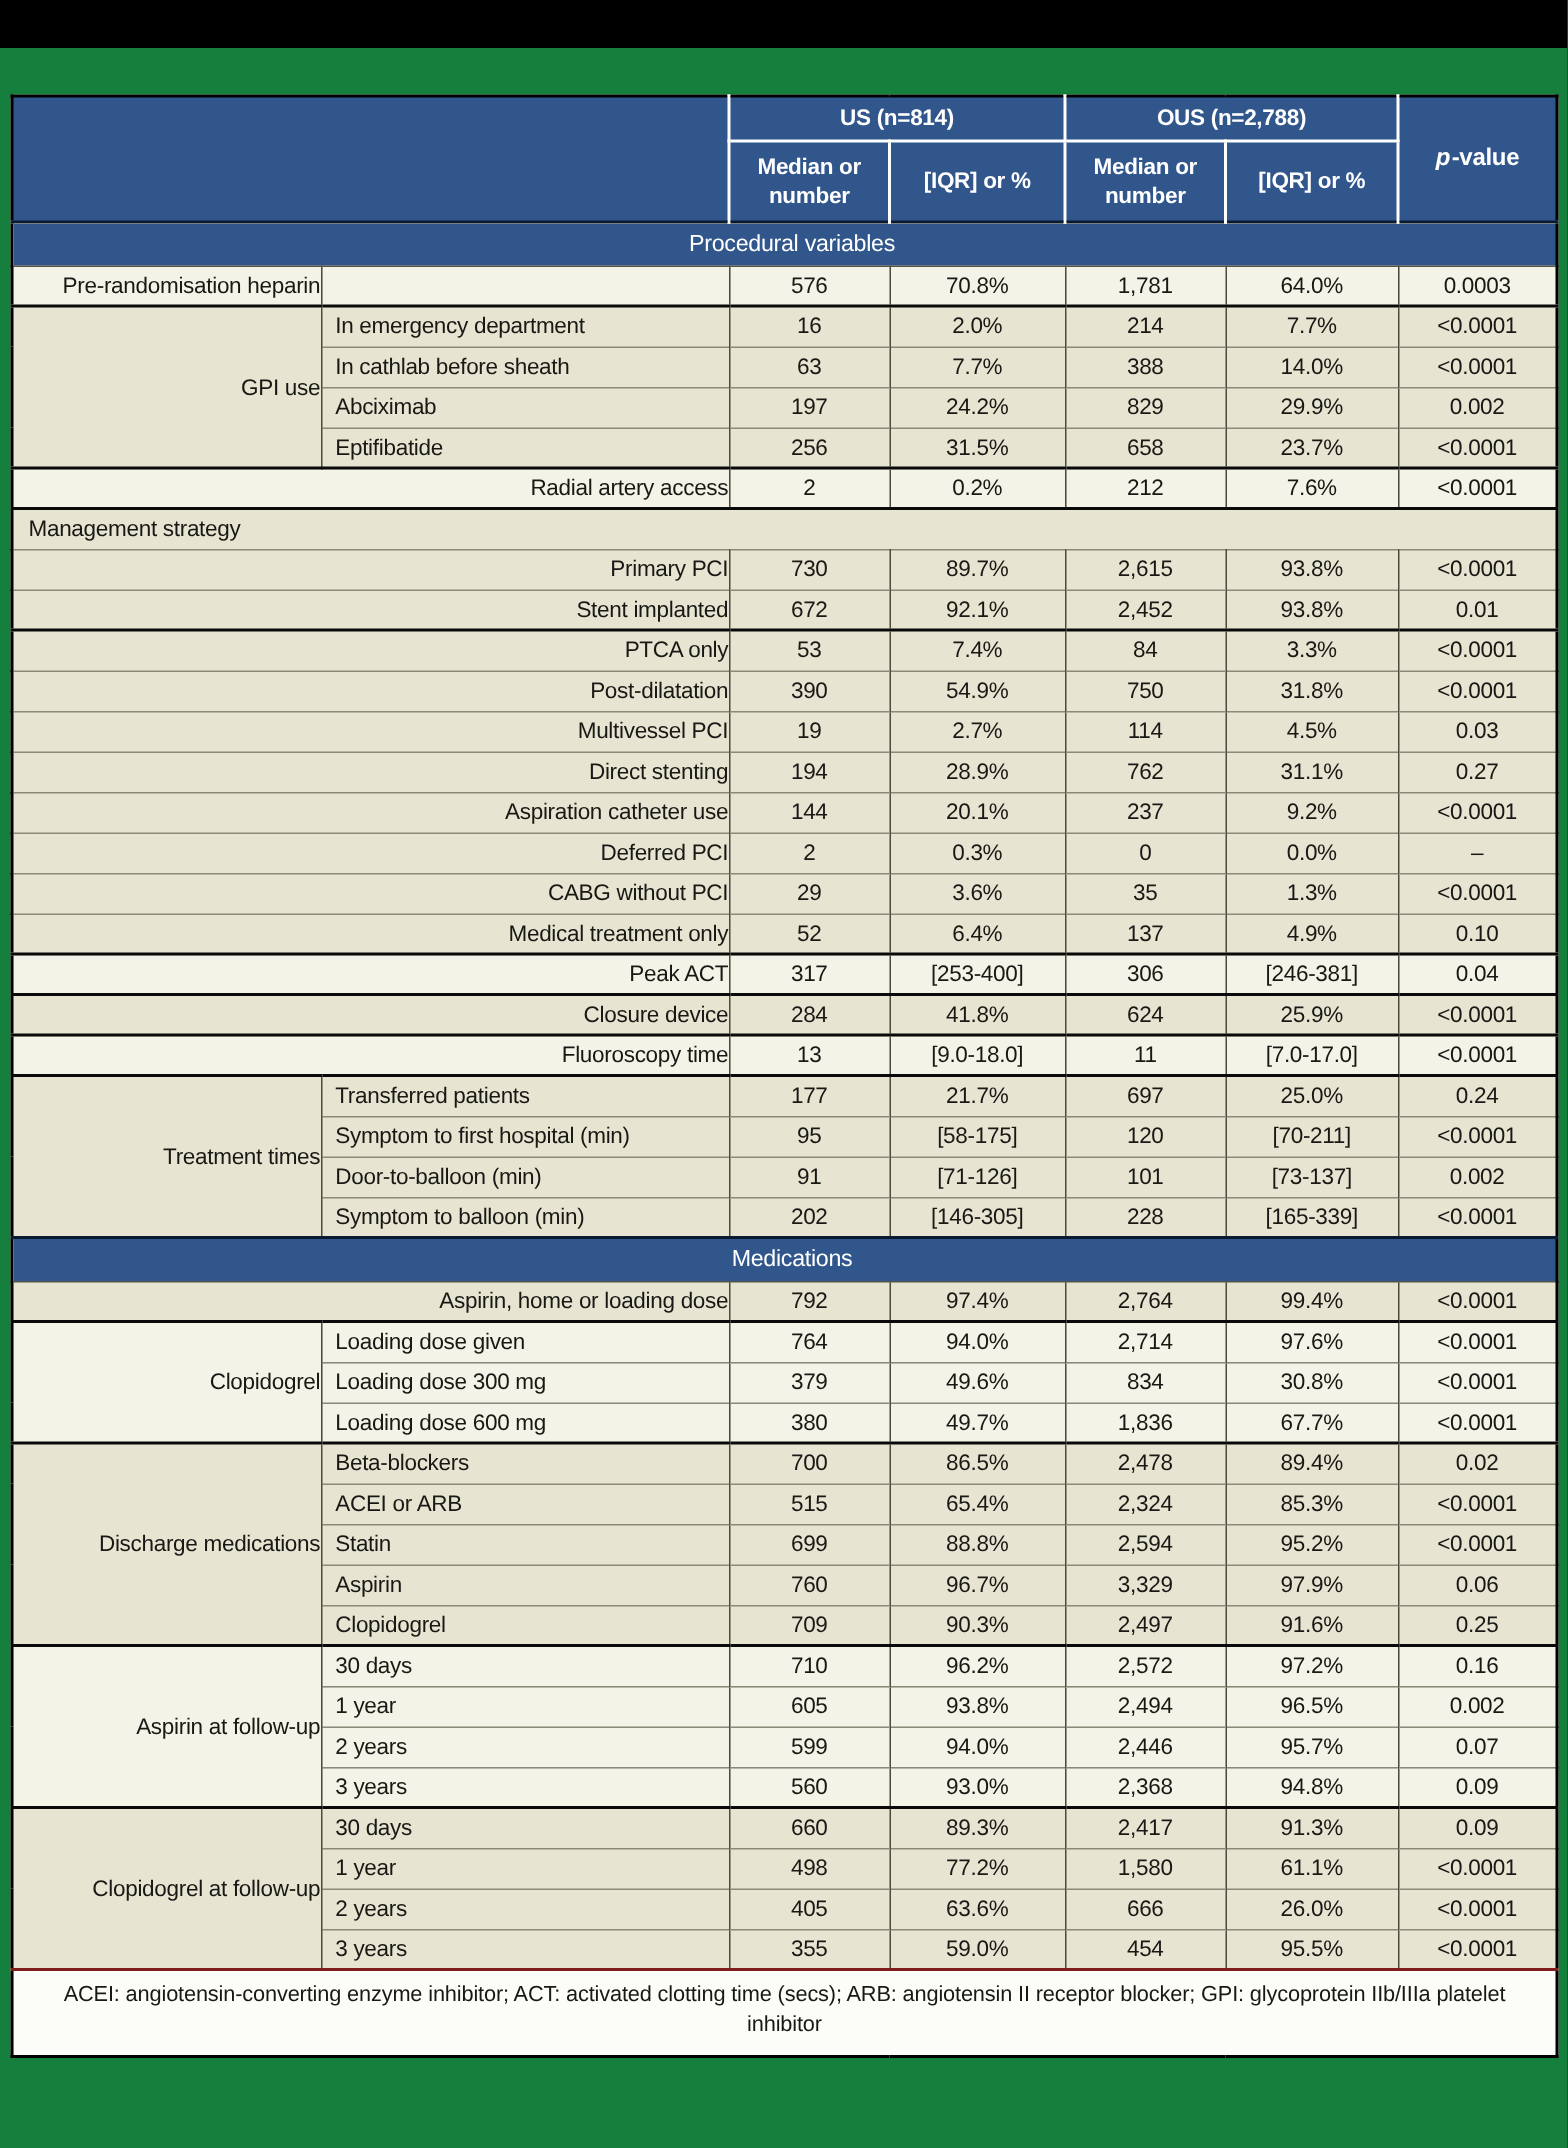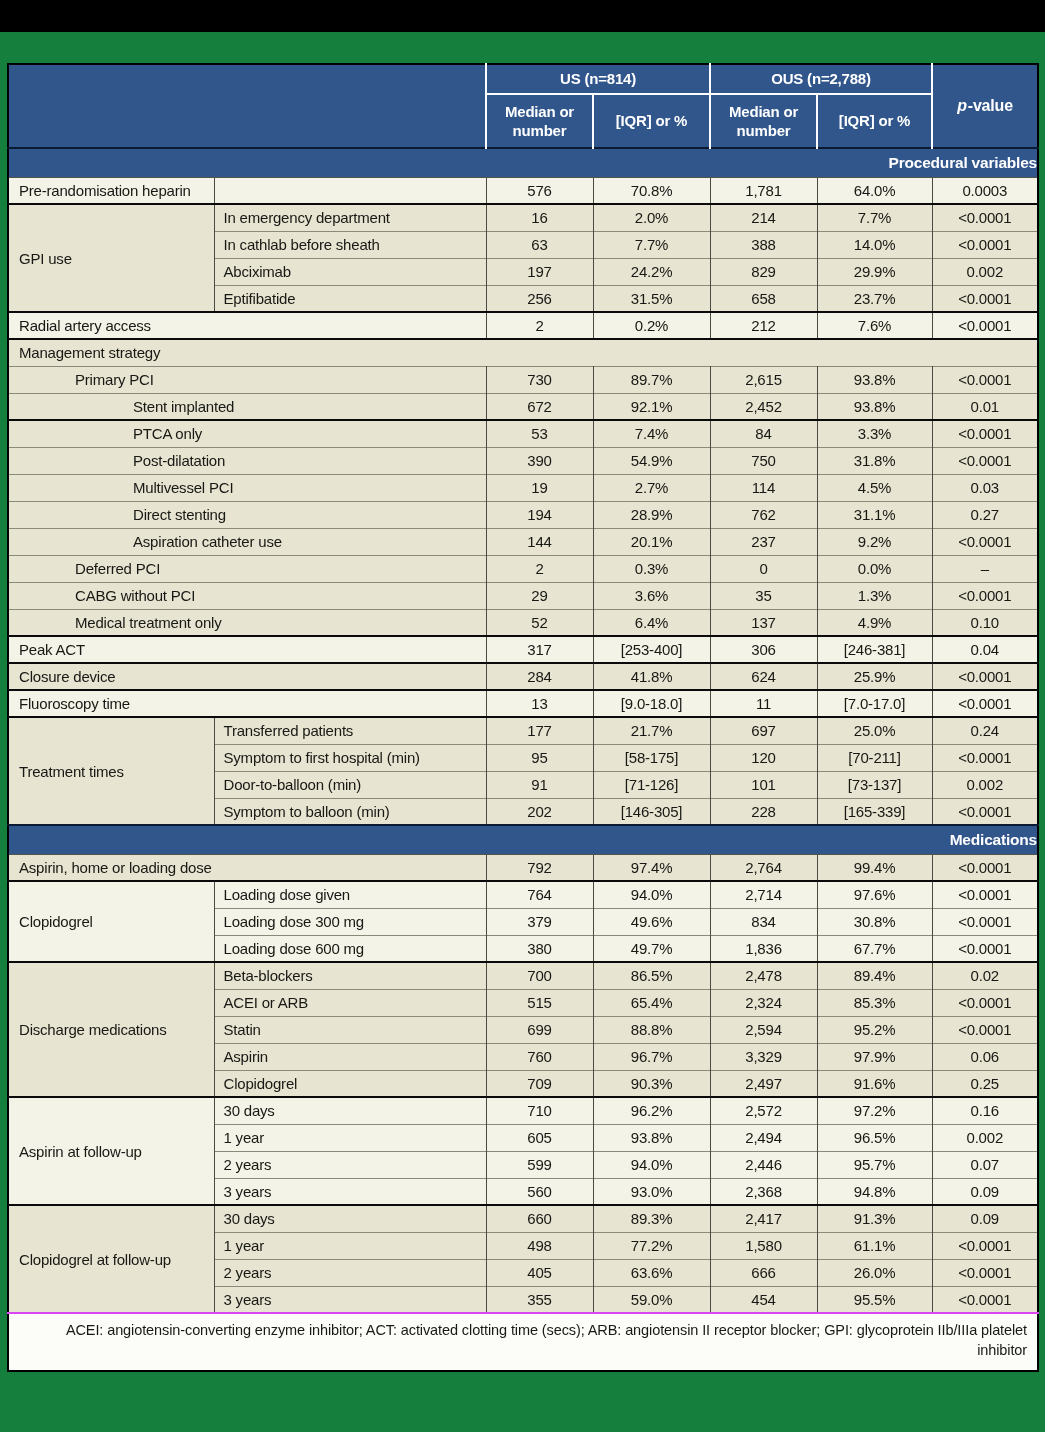--- a/index.html
+++ b/index.html
@@ -39,42 +39,42 @@
   td{
     height:27px;vertical-align:middle;font-size:15px;letter-spacing:-0.2px;
     border-top:1px solid var(--line-h);
     border-left:1px solid var(--line-v);
     border-right:1px solid var(--line-v);
     overflow:hidden;white-space:nowrap;
   }
   tr.light td{background:var(--row-light);}
   tr.beige td{background:var(--row-beige);}
   tr.sep td{border-top:2px solid var(--sep);}
-  td.lab{text-align:left;padding-left:10px;}
+  td.lab{text-align:right;padding-left:10px;}
   td.lab.i1{padding-left:66px;}
   td.lab.i2{padding-left:124px;}
   td.sub{text-align:left;padding-left:9px;}
   td.val{text-align:center;}
   
   tr.band td{
-    background:var(--header-blue);color:#fff;font-weight:bold;font-size:15.5px;
-    text-align:right;padding-left:10px;height:29px;
+    background:var(--header-blue);color:#fff;font-weight:normal;font-size:15.5px;
+    text-align:center;padding-left:10px;height:29px;
     border-top:2px solid #0a1a30;border-bottom:1px solid #55544a;
     border-left:none;border-right:none;
   }
   
   tr.full td{
     text-align:left;padding-left:10px;height:27px;
     border-left:none;border-right:none;
   }
   
   tfoot td{
-    background:var(--footnote-bg);border-top:2px solid #d946ef;
+    background:var(--footnote-bg);border-top:2px solid #7f1d1d;
     border-left:none;border-right:none;
-    text-align:right;padding:6px 10px 9px 10px;height:auto;
+    text-align:center;padding:6px 10px 9px 10px;height:auto;
     font-size:14.5px;line-height:1.4;white-space:normal;letter-spacing:-0.1px;
   }
 </style>
 </head>
 <body>
 
 <div class="frame">
   <table class="tbl">
     <colgroup>
       <col style="width:206px">

